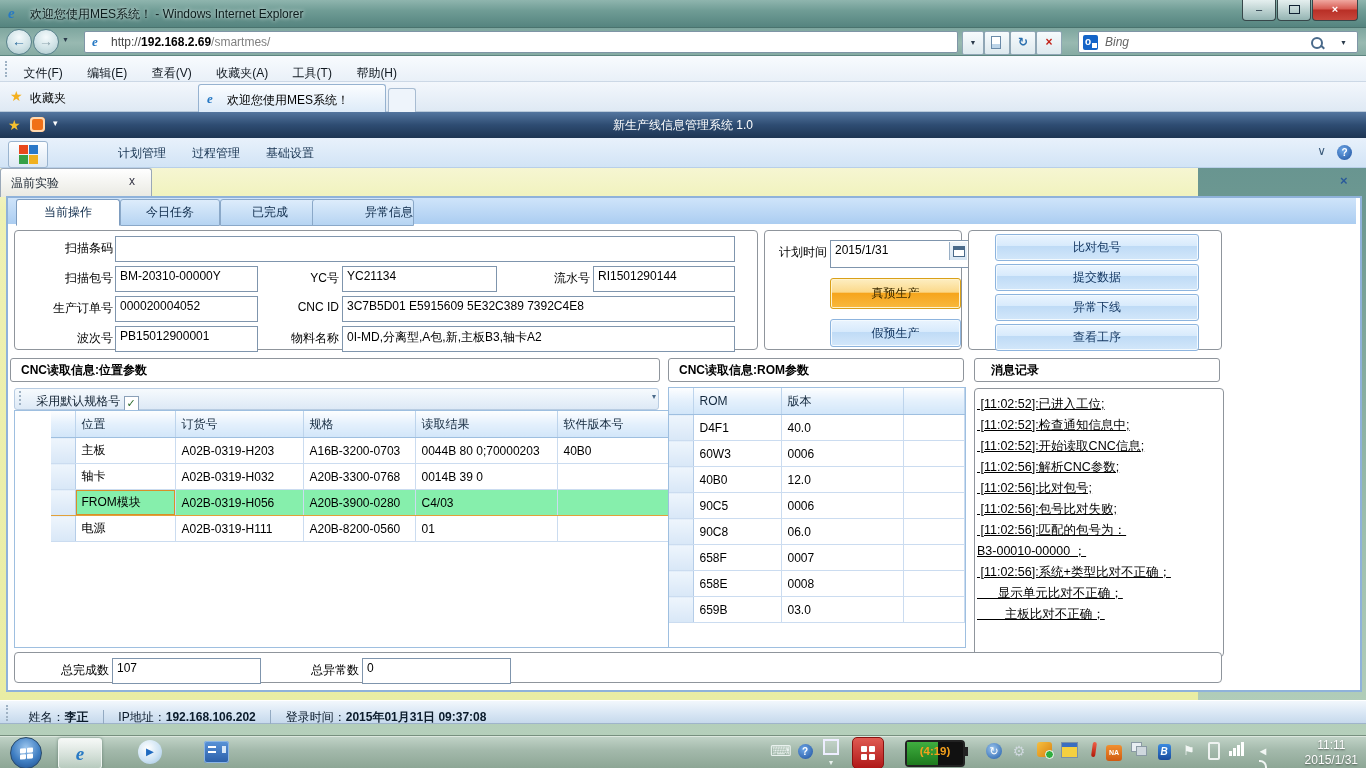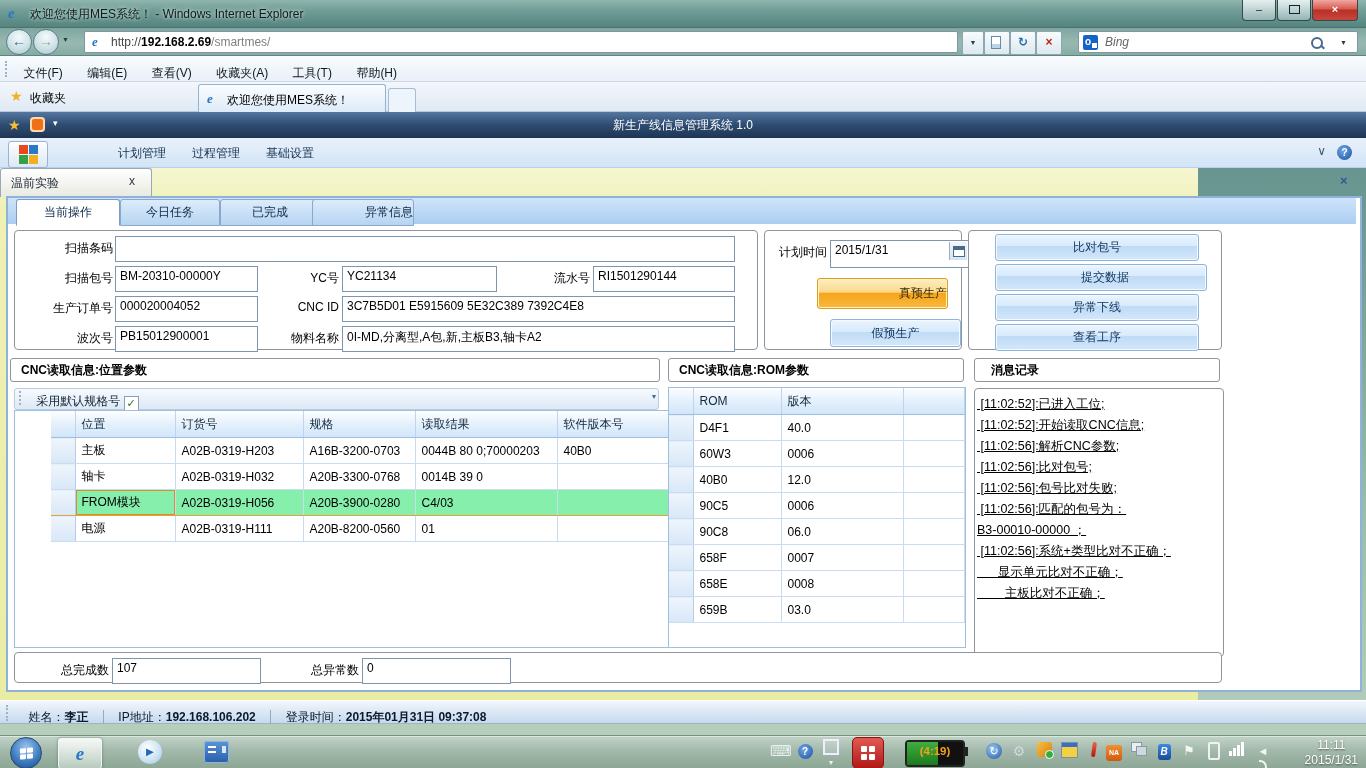--- a/index.html
+++ b/index.html
@@ -262,27 +262,27 @@
       <span class="lbl" style="left:240px;top:99px;width:84px;">物料名称</span>
       <div class="tbx" style="left:327px;top:95px;width:383px;height:20px;">0I-MD,分离型,A包,新,主板B3,轴卡A2</div>
     </div>
 
     <div class="abs gbox" style="left:764px;top:62px;width:198px;height:120px;">
       <span class="lbl" style="left:4px;top:13px;width:58px;">计划时间</span>
       <div class="tbx" style="left:65px;top:9px;width:129px;height:22px;">
         <span>2015/1/31</span>
         <span class="calbtn"></span>
       </div>
-      <div class="btn-blue btn-orange" style="left:52px;top:47px;width:129px;height:29px;line-height:29px;text-align:right;">真预生产</div>
+      <div class="btn-blue btn-orange" style="left:65px;top:47px;width:129px;height:29px;line-height:29px;">真预生产</div>
       <div class="btn-blue" style="left:65px;top:88px;width:129px;height:26px;line-height:26px;">假预生产</div>
     </div>
 
     <div class="abs gbox" style="left:968px;top:62px;width:254px;height:120px;">
       <div class="btn-blue" style="left:26px;top:3px;width:202px;height:25px;line-height:25px;">比对包号</div>
-      <div class="btn-blue" style="left:26px;top:33px;width:202px;height:25px;line-height:25px;padding-left:8px;">提交数据</div>
+      <div class="btn-blue" style="left:26px;top:33px;width:202px;height:25px;line-height:25px;">提交数据</div>
       <div class="btn-blue" style="left:26px;top:63px;width:202px;height:25px;line-height:25px;">异常下线</div>
       <div class="btn-blue" style="left:26px;top:93px;width:202px;height:25px;line-height:25px;">查看工序</div>
     </div>
 
     <div class="abs sect-title" style="left:10px;top:190px;width:650px;height:24px;">CNC读取信息:位置参数</div>
     <div class="toolbar" style="left:14px;top:220px;width:643px;height:20px;">
       <span class="grip" style="margin-left:4px;margin-top:2px;height:14px;"></span>
       <span style="margin-left:10px;line-height:20px;">采用默认规格号</span>
       <span class="chk">✓</span>
       <span class="abs" style="right:2px;top:3px;font-size:8px;color:#4a6a8a;">▾</span>
@@ -412,20 +412,21 @@
               <td>03.0</td>
               <td></td>
             </tr>
       </tbody>
         </table>
     </div>
 
     <div class="abs sect-title" style="left:974px;top:190px;width:246px;height:24px;padding-left:16px;">消息记录</div>
     <div class="msgbox" style="left:974px;top:220px;width:244px;height:257px;">
       <div class="msg-line"> [11:02:52]:已进入工位;</div>
+      <div class="msg-line"> [11:02:52]:检查通知信息中;</div>
       <div class="msg-line"> [11:02:52]:开始读取CNC信息;</div>
       <div class="msg-line"> [11:02:56]:解析CNC参数;</div>
       <div class="msg-line"> [11:02:56]:比对包号;</div>
       <div class="msg-line"> [11:02:56]:包号比对失败;</div>
       <div class="msg-line"> [11:02:56]:匹配的包号为：</div>
       <div class="msg-line">B3-00010-00000 ；</div>
       <div class="msg-line"> [11:02:56]:系统+类型比对不正确；</div>
       <div class="msg-line">      显示单元比对不正确；</div>
       <div class="msg-line">        主板比对不正确；</div>
     </div>

